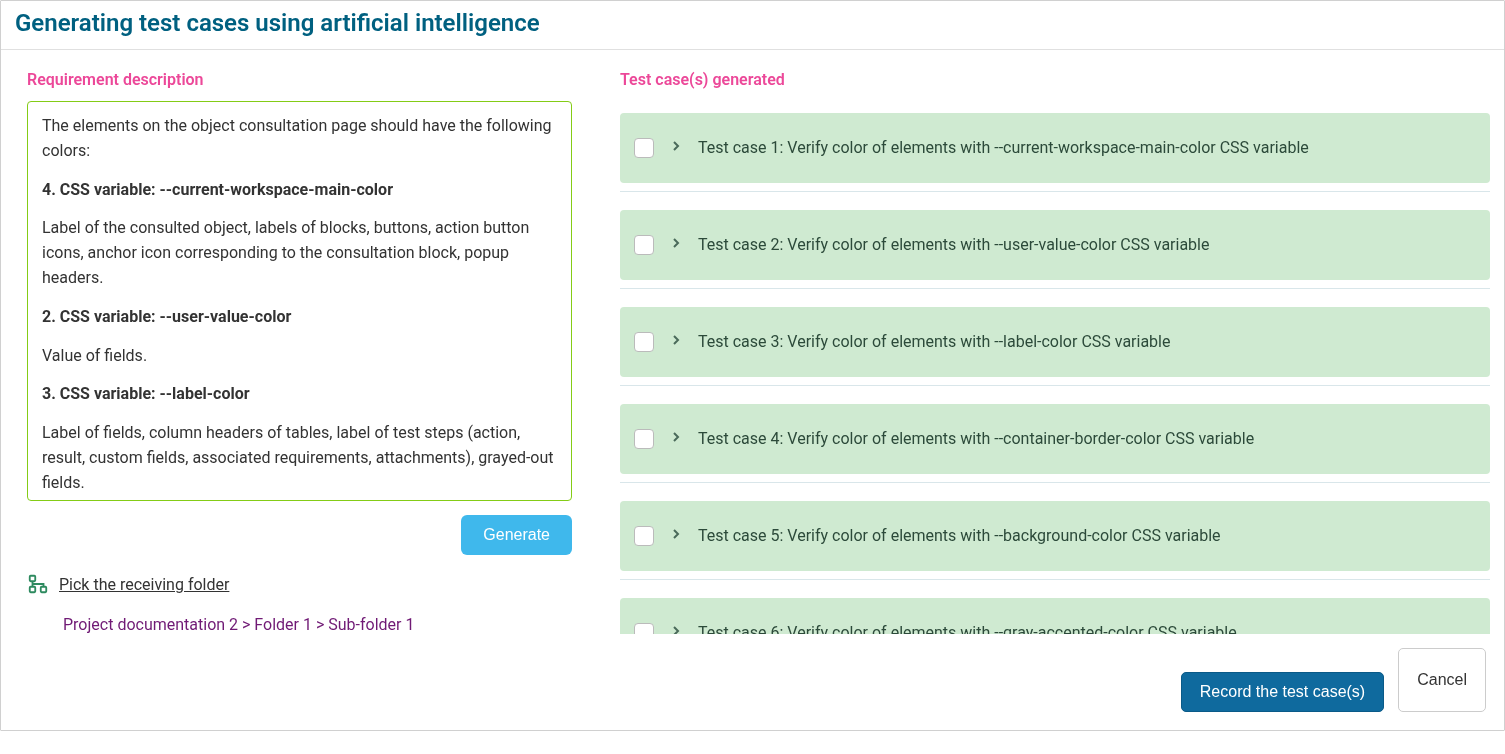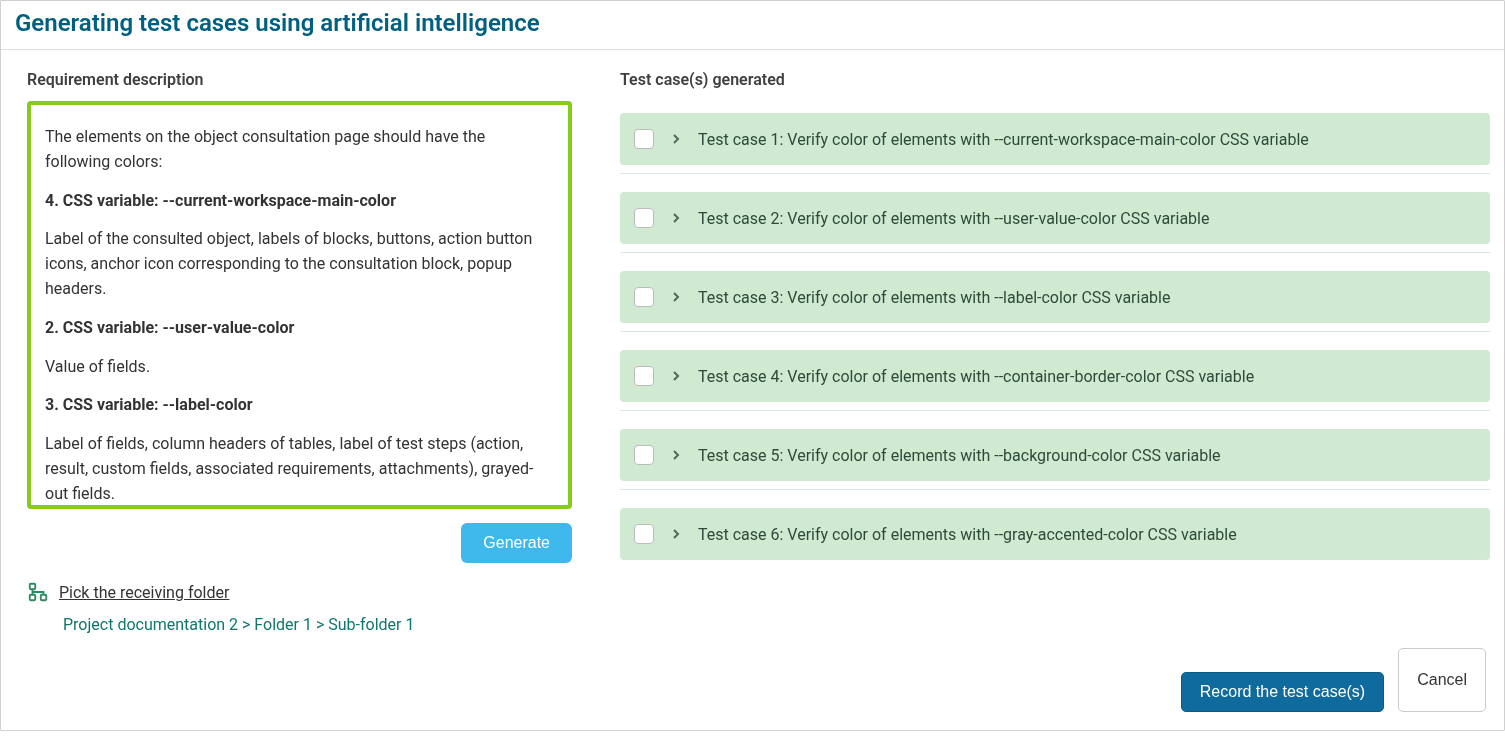--- a/index.html
+++ b/index.html
@@ -43,29 +43,29 @@
       flex-direction: column;
     }
     .right-panel {
       flex: 1;
       display: flex;
       flex-direction: column;
     }
     .section-label {
       font-size: 16px;
       font-weight: 600;
-      color: #404040;
+      color: #ec4899;
       margin-bottom: 12px;
     }
     .req-textarea {
       width: 100%;
       height: 440px;
-      border: 4px solid #84cc16;
+      border: 1px solid #84cc16;
       border-radius: 4px;
-      padding: 20px 14px;
+      padding: 12px 14px;
       font-size: 16px;
       font-family: inherit;
       color: #333;
       line-height: 1.55;
       overflow-y: scroll;
       resize: none;
     }
     .req-textarea p {
       margin-bottom: 14px;
     }
@@ -99,43 +99,42 @@
       color: #2d8a5f;
       display: inline-flex;
     }
     .folder-link {
       color: #333;
       text-decoration: underline;
       font-size: 16px;
       cursor: pointer;
     }
     .breadcrumb-path {
-      margin-top: 12px;
+      margin-top: 20px;
       margin-left: 36px;
       font-size: 16px;
-      color: #0f766e;
+      color: #701a75;
     }
     .testcase-list {
       display: flex;
       flex-direction: column;
       padding-top: 12px;
     }
     .tc-wrap {
       padding-bottom: 8px;
       margin-bottom: 18px;
     }
     .tc-wrap:not(:last-child) {
       border-bottom: 1px solid #d9e6ea;
     }
     .tc-row {
       background: #cfead1;
       border-radius: 4px;
-      padding: 16px 14px;
-      display: flex;
-      align-items: center;
+      padding: 25px 14px;
+      display: flex;
       gap: 14px;
     }
     .tc-checkbox {
       width: 20px;
       height: 20px;
       border: 1px solid #bbb;
       border-radius: 4px;
       background: #fff;
       cursor: pointer;
       flex-shrink: 0;

